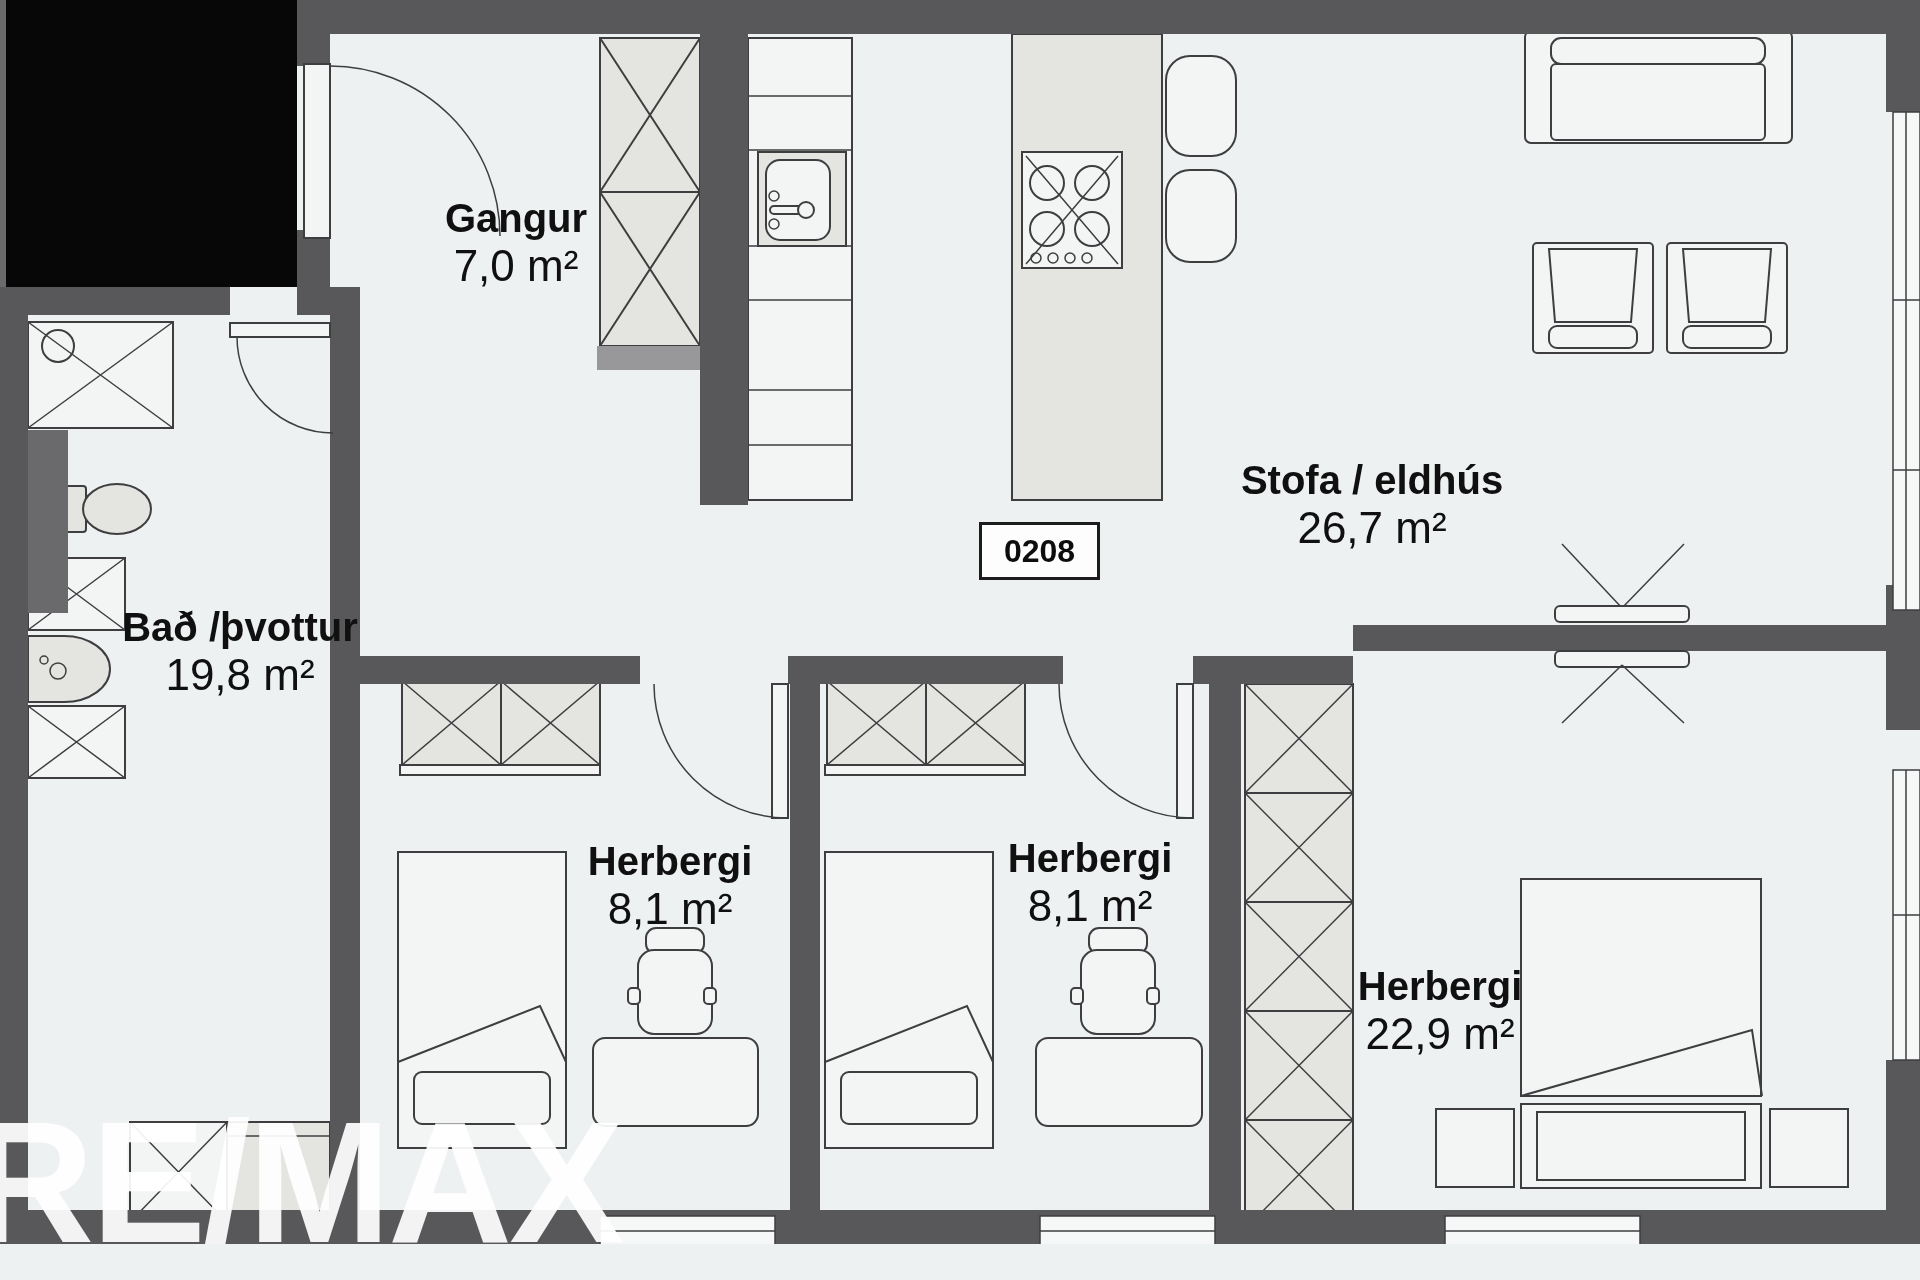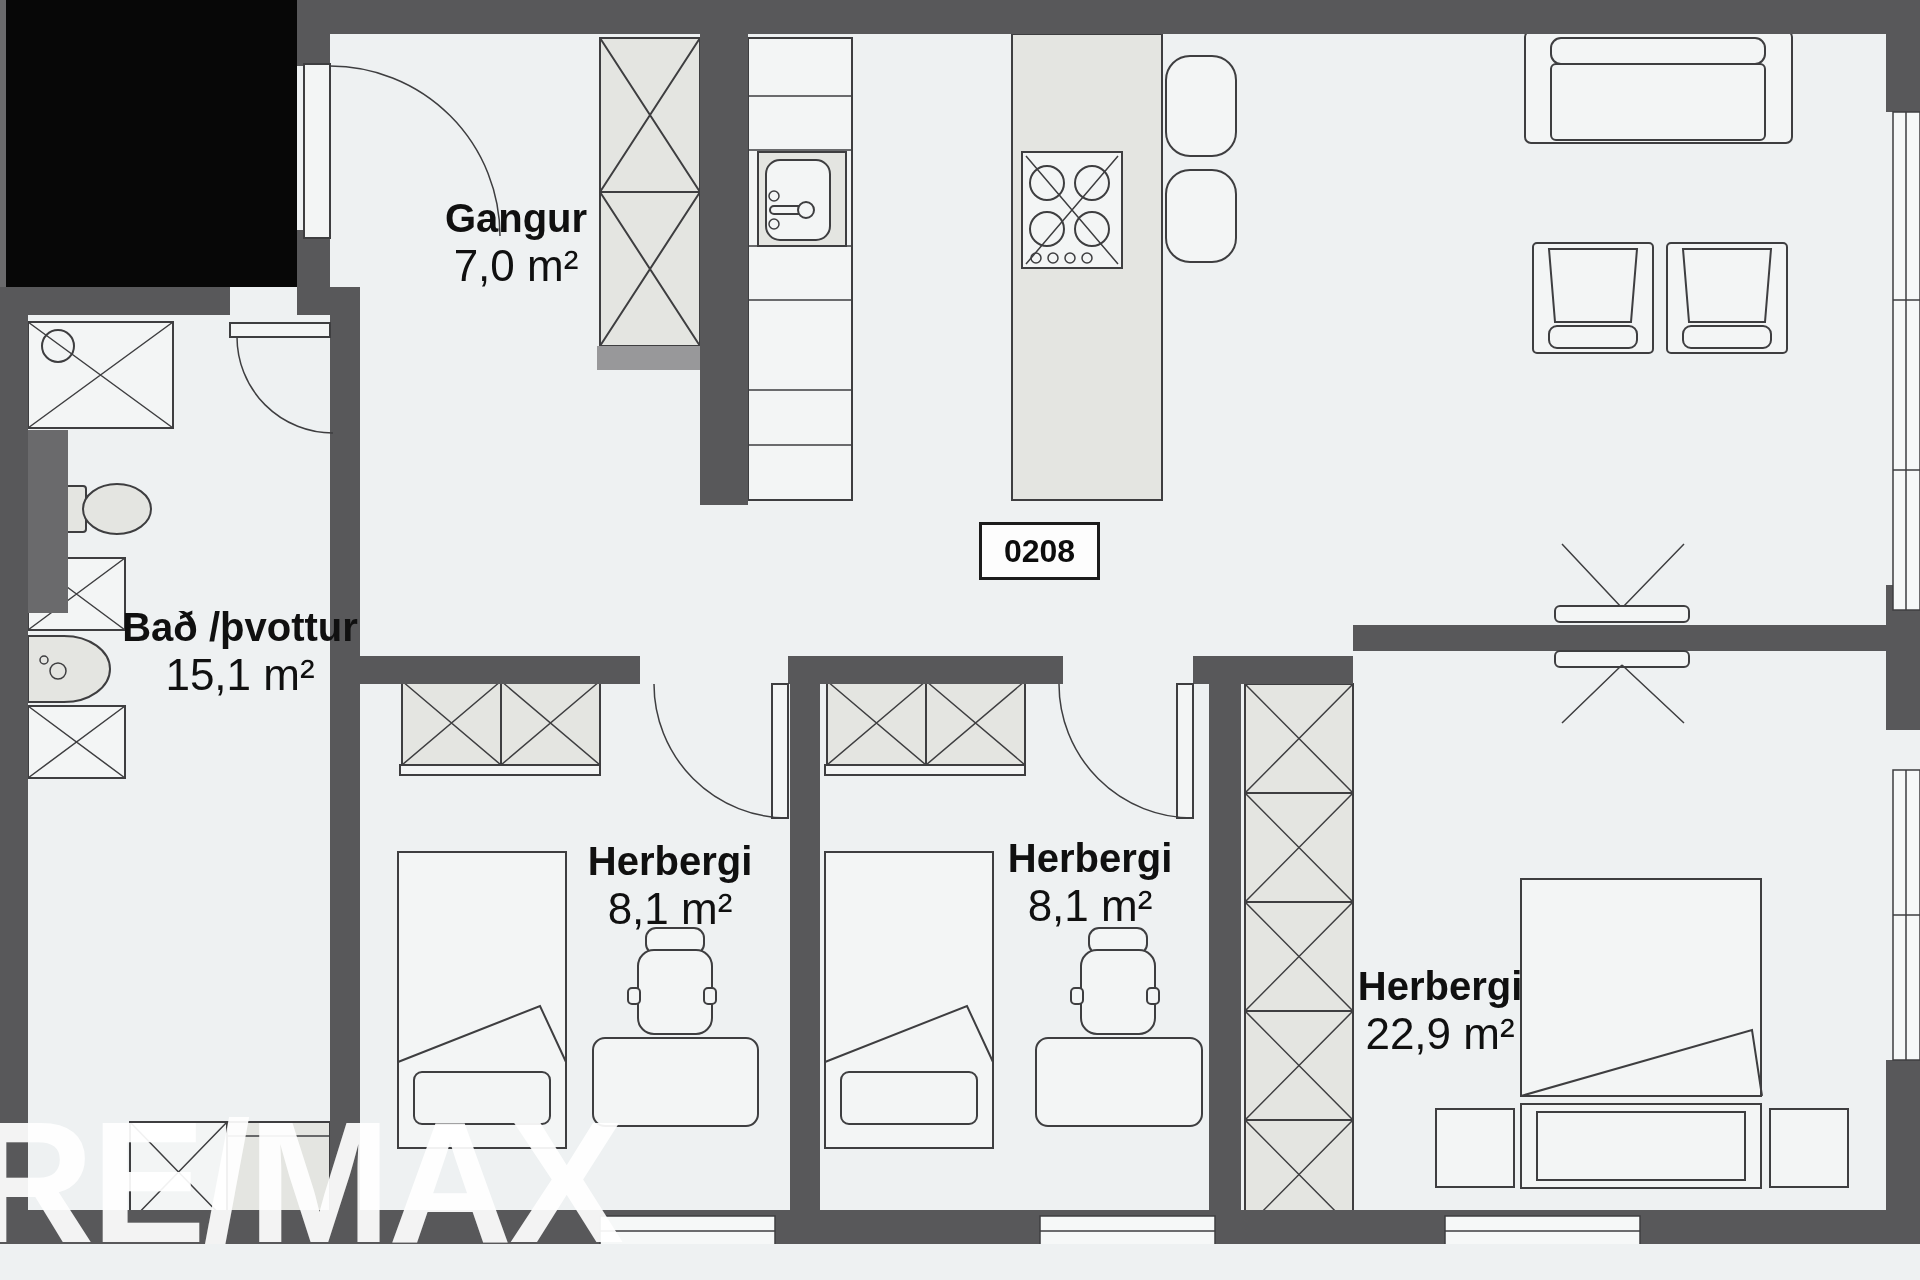--- a/index.html
+++ b/index.html
@@ -273,25 +273,27 @@
   <rect x="0" y="0" width="297" height="287" fill="#070707"></rect>
   <rect x="0" y="0" width="6" height="287" fill="#6a6a6c"></rect>
 </svg>
 
   <div class="room-label" style="left:516px;top:243px;">
     <div class="rn">Gangur</div>
     <div class="ra">7,0 m²</div>
   </div>
 
   <div class="room-label" style="left:1372px;top:505px;">
+    <div class="rn">Stofa / eldhús</div>
+    <div class="ra">26,7 m²</div>
   </div>
 
   <div class="room-label" style="left:240px;top:652px;">
     <div class="rn">Bað /þvottur</div>
-    <div class="ra">15,1 m²</div>
+    <div class="ra">19,8 m²</div>
   </div>
 
   <div class="room-label" style="left:670px;top:886px;">
     <div class="rn">Herbergi</div>
     <div class="ra">8,1 m²</div>
   </div>
 
   <div class="room-label" style="left:1090px;top:883px;">
     <div class="rn">Herbergi</div>
     <div class="ra">8,1 m²</div>

